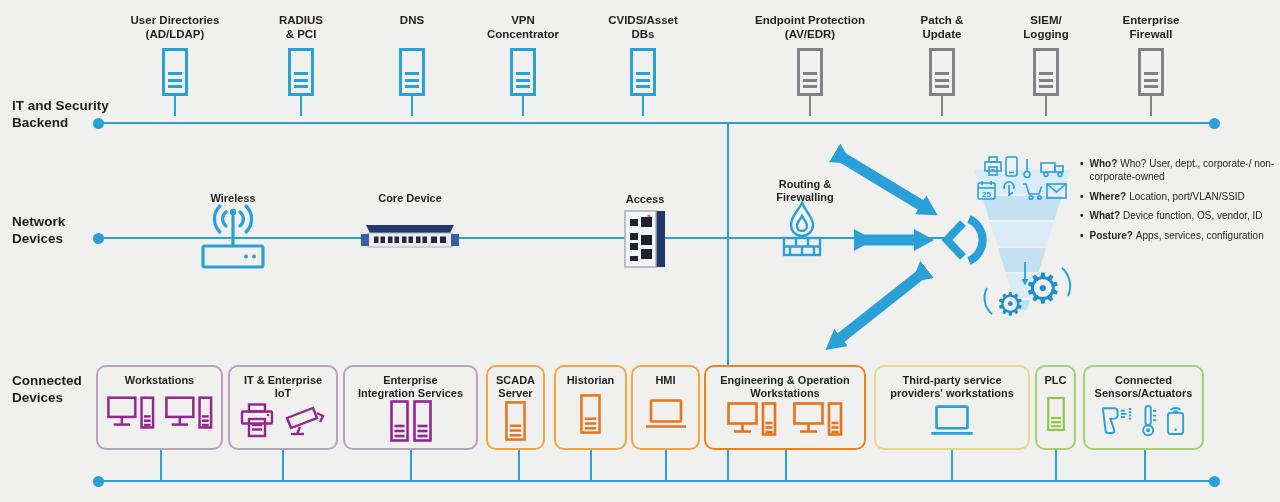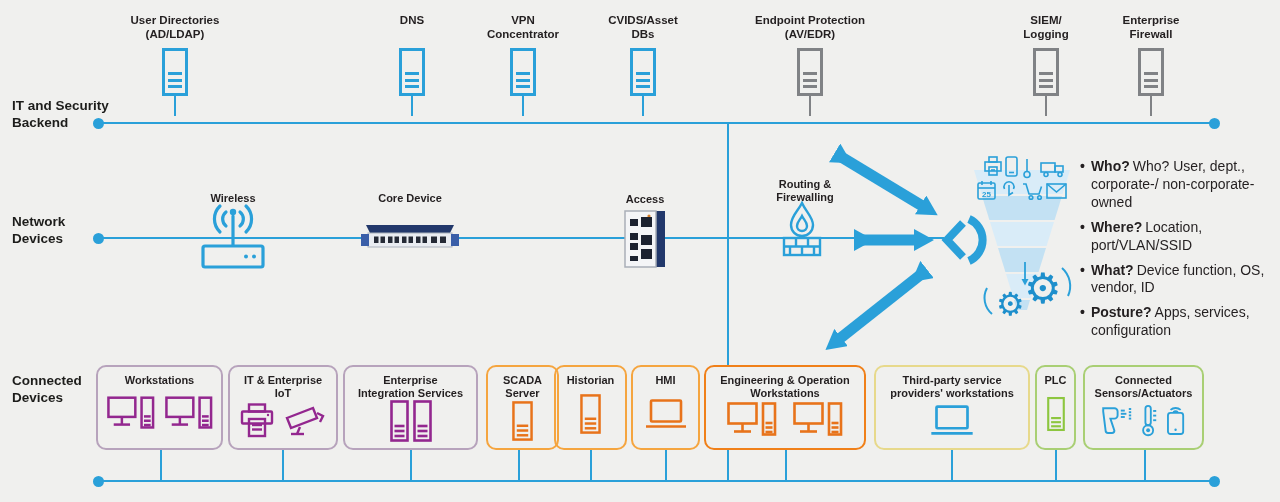--- a/index.html
+++ b/index.html
@@ -31,21 +31,21 @@
   .devsvg{position:absolute;z-index:3}
 
   
   .dbox{position:absolute;top:365px;height:85px;border:2px solid;border-radius:10px;display:flex;flex-direction:column;align-items:center;padding:7px 0 6px;z-index:3}
   .dtitle{font-weight:bold;font-size:11px;line-height:1.15;text-align:center;white-space:pre-line;color:#231f20}
   .dicons{flex:1;display:flex;align-items:center;justify-content:center;gap:10px;width:100%}
   .b-purple{border-color:#B7A3BC}.b-orange{border-color:#F5A53F}.b-orange-strong{border-color:#F08019}.b-yellow{border-color:#E7D98B}.b-green{border-color:#A9CF74}
 
   
   #bullets{position:absolute;left:1080px;top:158px;width:196px;z-index:4}
-  .bullet{display:flex;gap:6px;margin-bottom:7px;font-size:14px;line-height:1.28}
+  .bullet{display:flex;gap:6px;margin-bottom:7px;font-size:10px;line-height:1.28}
   .bullet::before{content:"•";font-weight:bold;flex:0 0 auto}
   .bullet b{margin-right:3px}
 
   #art{position:absolute;left:0;top:0;z-index:2;pointer-events:none}
   #defs{position:absolute;width:0;height:0;overflow:hidden}
   .ic{display:block}
 </style>
 </head>
 <body>
 
@@ -167,20 +167,30 @@
   <div class="bnode c-blue" style="left:175px">
     <div class="nlabel">User Directories
 (AD/LDAP)</div>
     <div class="server">
         <i></i>
         <i></i>
         <i></i>
       </div>
       <div class="stub"></div>
   </div>
+  <div class="bnode c-blue" style="left:301px">
+    <div class="nlabel">RADIUS
+&amp; PCI</div>
+    <div class="server">
+        <i></i>
+        <i></i>
+        <i></i>
+      </div>
+      <div class="stub"></div>
+  </div>
   <div class="bnode c-blue" style="left:412px">
     <div class="nlabel">DNS</div>
     <div class="server">
         <i></i>
         <i></i>
         <i></i>
       </div>
       <div class="stub"></div>
   </div>
   <div class="bnode c-blue" style="left:523px">
@@ -199,20 +209,30 @@
     <div class="server">
         <i></i>
         <i></i>
         <i></i>
       </div>
       <div class="stub"></div>
   </div>
   <div class="bnode c-gray" style="left:810px">
     <div class="nlabel">Endpoint Protection
 (AV/EDR)</div>
+    <div class="server">
+        <i></i>
+        <i></i>
+        <i></i>
+      </div>
+      <div class="stub"></div>
+  </div>
+  <div class="bnode c-gray" style="left:942px">
+    <div class="nlabel">Patch &amp;
+Update</div>
     <div class="server">
         <i></i>
         <i></i>
         <i></i>
       </div>
       <div class="stub"></div>
   </div>
   <div class="bnode c-gray" style="left:1046px">
     <div class="nlabel">SIEM/
 Logging</div>
@@ -425,21 +445,21 @@
   </div>
   <div class="dbox b-purple" style="left:343px;width:135px">
     <div class="dtitle">Enterprise
 Integration Services</div>
     <div class="dicons c-purple">
       <svg class="ic" width="42" height="42">
           <use href="#sym-tower2"></use>
         </svg>
     </div>
   </div>
-  <div class="dbox b-orange" style="left:486px;width:73px">
+  <div class="dbox b-orange" style="left:486px;width:59px">
     <div class="dtitle">SCADA
 Server</div>
     <div class="dicons c-orange">
       <svg class="ic" width="21" height="40">
           <use href="#sym-tower1"></use>
         </svg>
     </div>
   </div>
   <div class="dbox b-orange" style="left:554px;width:73px">
     <div class="dtitle">Historian</div>

